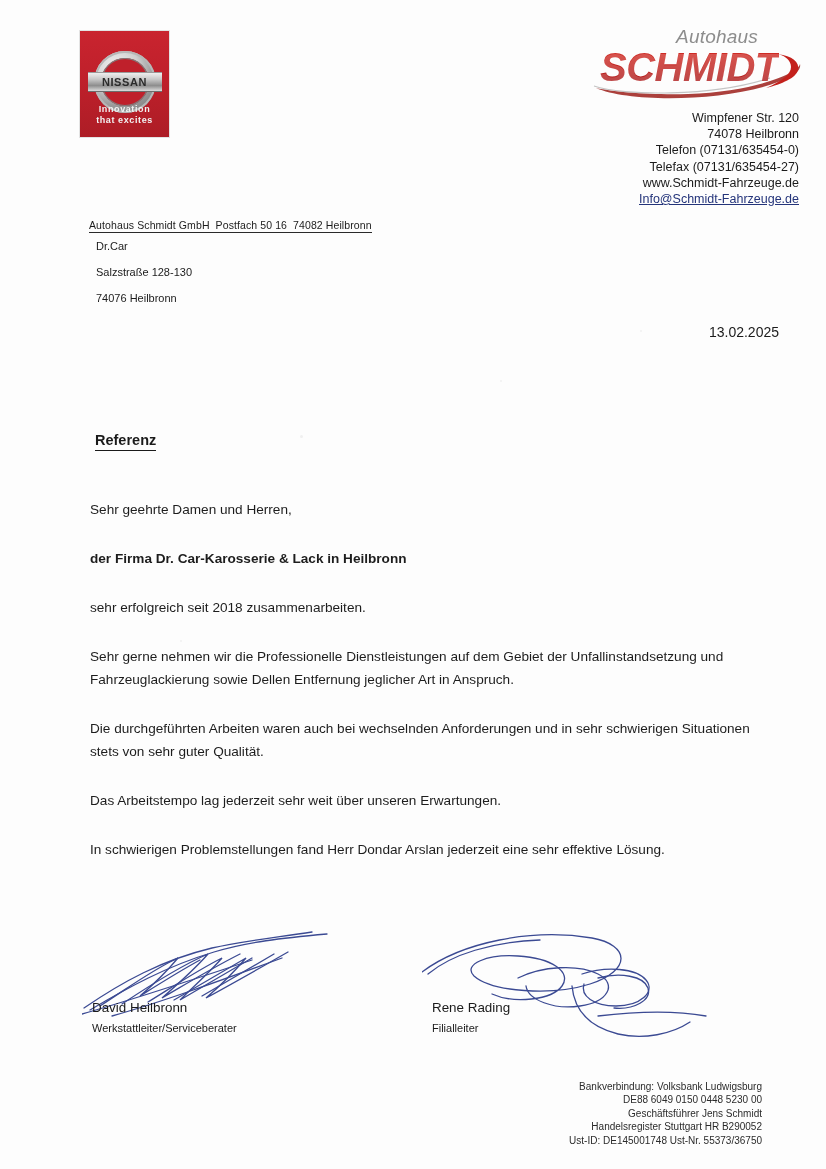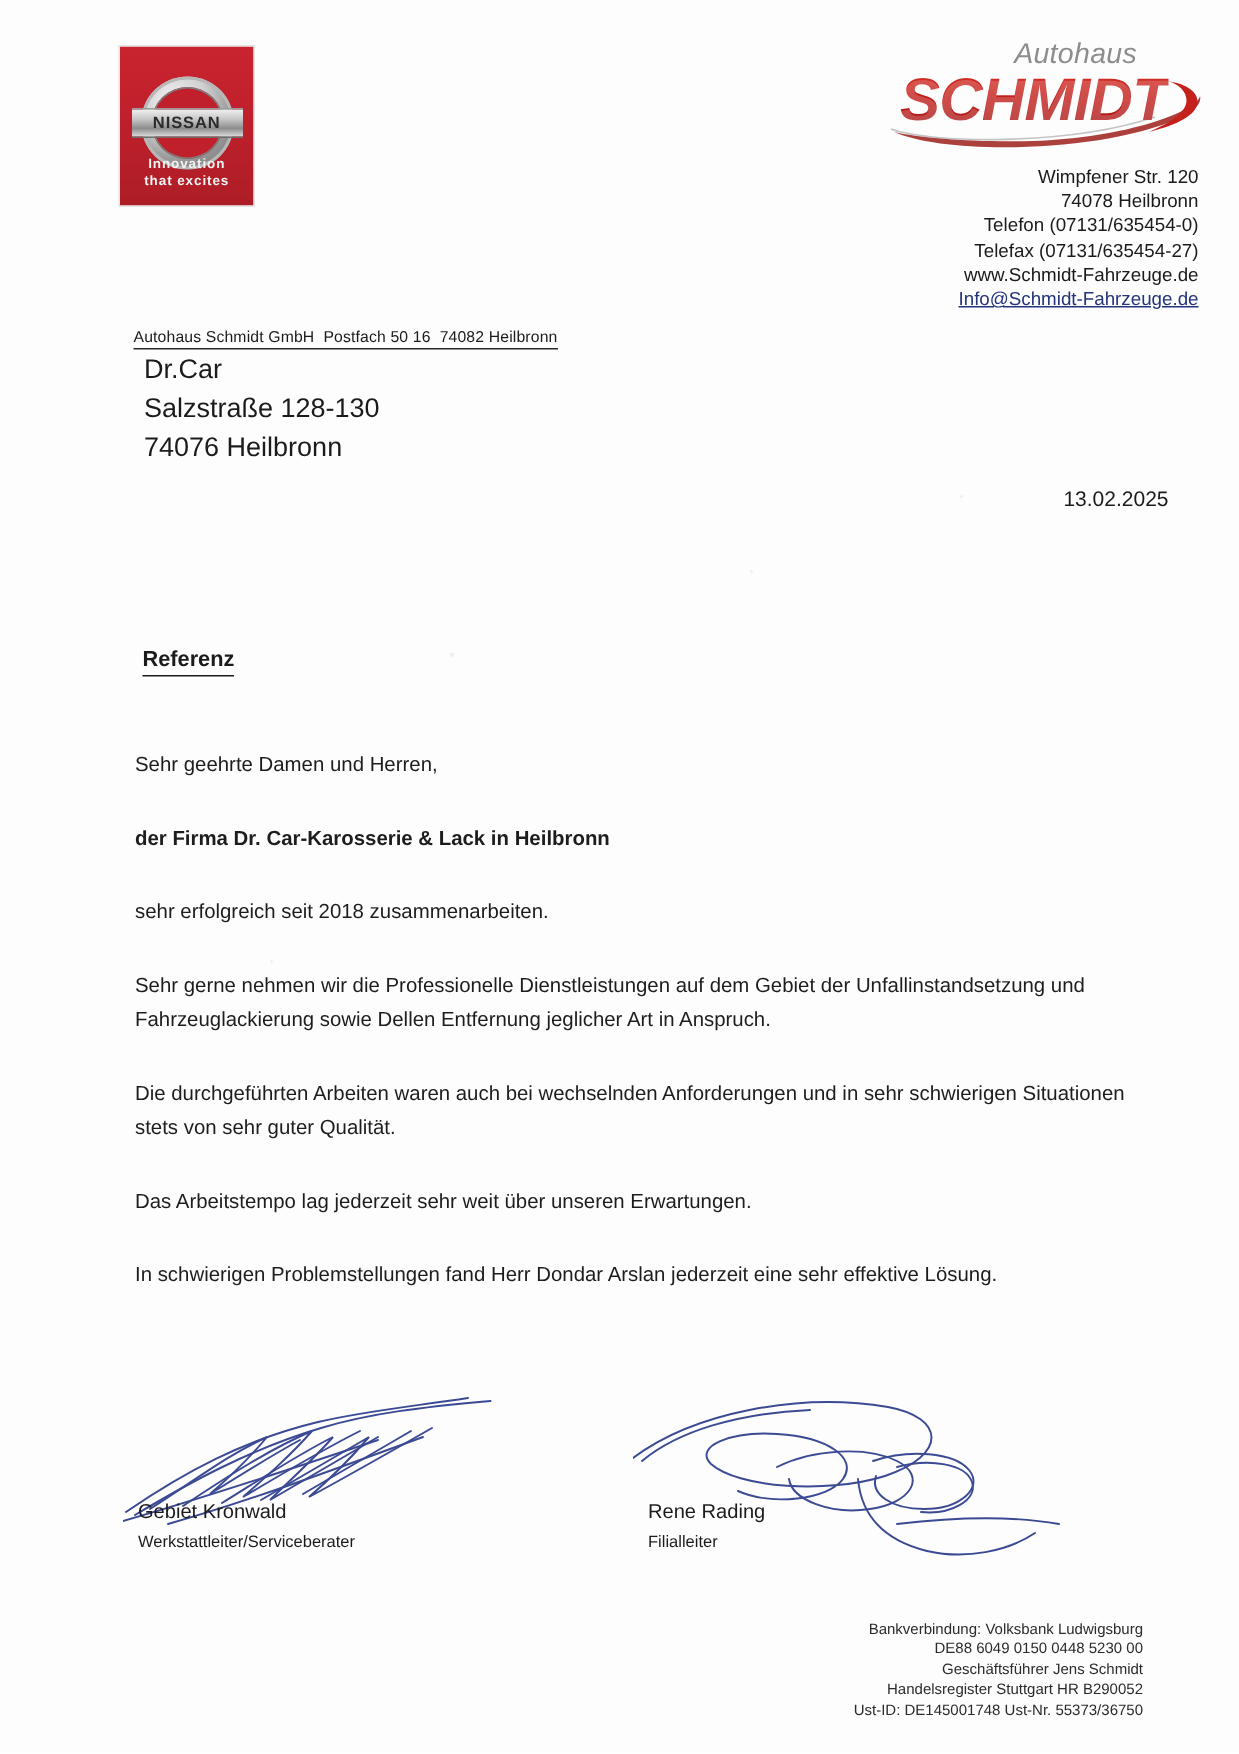--- a/index.html
+++ b/index.html
@@ -150,21 +150,21 @@
     font-size: 10.5px;
     letter-spacing: 0.1px;
     border-bottom: 1px solid #2a2a2a;
     padding-bottom: 1px;
     white-space: pre;
   }
   .recipient {
     position: absolute;
     left: 96px;
     top: 233px;
-    font-size: 18px;
+    font-size: 11px;
     line-height: 26px;
   }
 
   .letter-date {
     position: absolute;
     right: 47px;
     top: 324px;
     font-size: 14px;
   }
 
@@ -304,21 +304,21 @@
           <path d="M18 76 C 52 54, 70 40, 96 28 C 86 40, 72 54, 58 66 C 74 56, 96 42, 118 30"></path>
           <path d="M40 74 C 70 54, 98 36, 126 24 C 112 40, 96 54, 80 68 C 104 54, 130 38, 158 24"></path>
           <path d="M66 72 C 92 56, 116 40, 140 28 C 128 42, 112 56, 98 70 C 122 56, 146 42, 170 28"></path>
           <path d="M92 70 C 116 56, 140 42, 164 28 C 152 42, 138 56, 124 68 C 150 54, 178 38, 206 22"></path>
           <path d="M120 66 C 144 52, 168 38, 192 24"></path>
           <path d="M0 84 C 50 70, 110 50, 170 30"></path>
           <path d="M30 86 C 80 72, 140 50, 200 28"></path>
         </g>
       </svg>
       <div class="sig-text">
-        <div class="sig-name">Gebiet Kronwald</div>
+        <div class="sig-name">David Heilbronn</div>
         <div class="sig-role">Werkstattleiter/Serviceberater</div>
       </div>
     </div>
 
     <div class="sig-block sig-right">
       <svg class="sig-ink" width="320" height="110" viewBox="0 0 320 110">
         <g fill="none" stroke="#3b4a93" stroke-width="1.3" stroke-linecap="round">
           <path d="M0 42 C 40 12, 110 -2, 170 8 C 208 15, 210 40, 168 54 C 130 66, 70 62, 52 46 C 40 34, 66 24, 96 26 C 130 28, 150 42, 140 56 C 130 70, 92 74, 70 64"></path>
           <path d="M96 48 C 120 36, 156 34, 176 44 C 196 54, 186 72, 158 76 C 132 80, 106 70, 104 56"></path>
           <path d="M160 44 C 184 36, 214 38, 224 50 C 234 62, 218 76, 194 76 C 172 76, 158 66, 162 54"></path>

